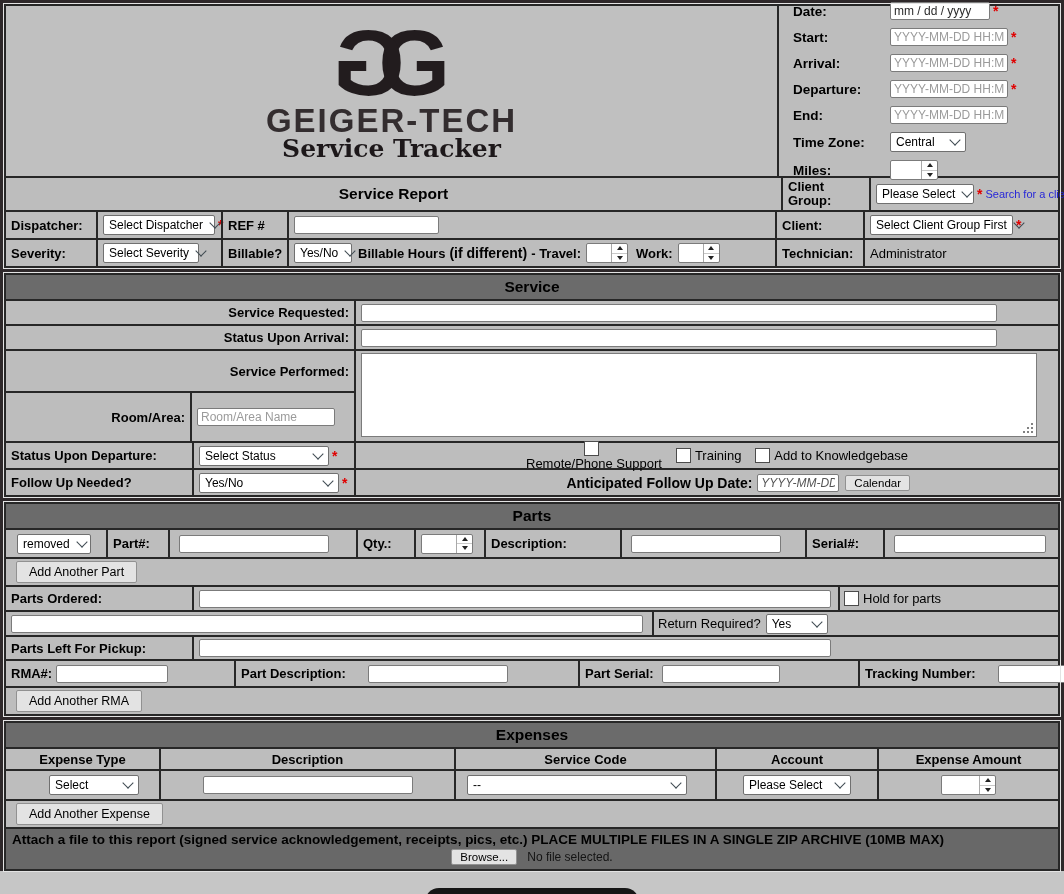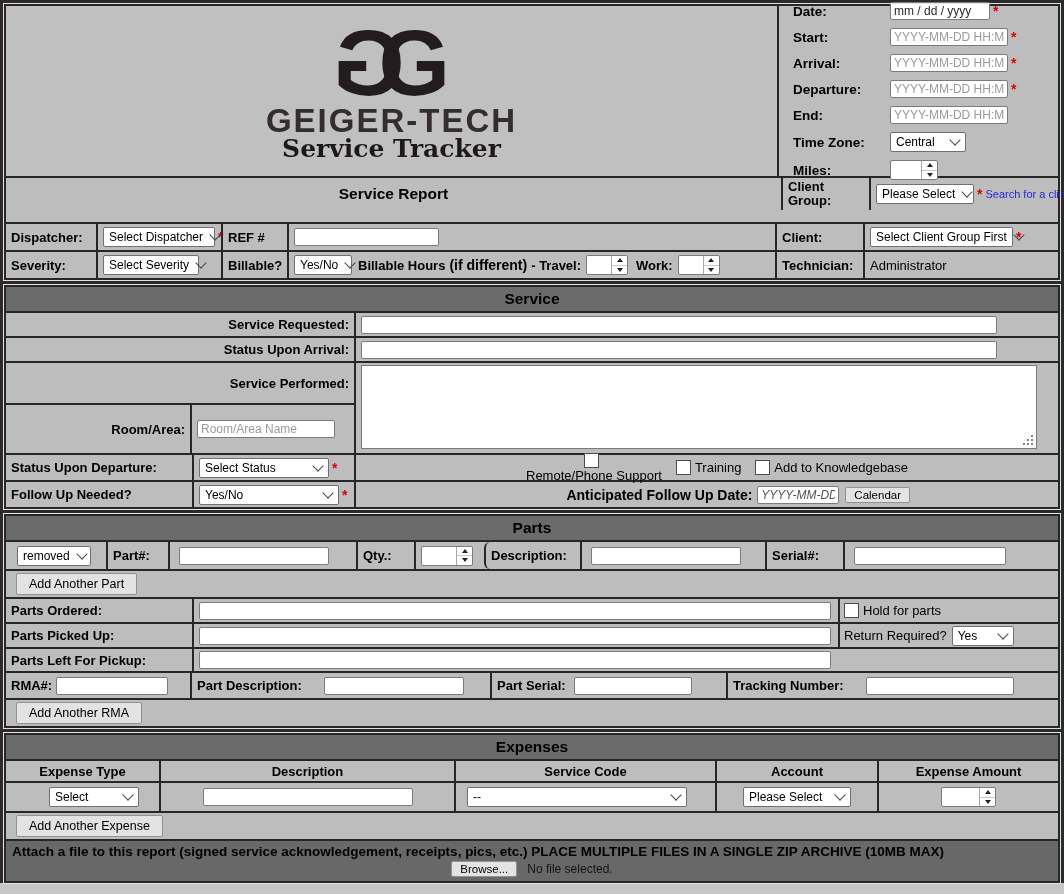--- a/index.html
+++ b/index.html
@@ -165,21 +165,21 @@
       <div class="c" style="flex:1;">
         <span class="sel" style="width:98px;">
             <span>Please Select</span>
             <span class="chev"></span>
           </span>
         <span class="ast">*</span>
         <a class="link" href="#">Search for a client</a>
       </div>
     </div>
 
-    <div class="r" style="height:26px;margin-top:12px;">
+    <div class="r" style="height:26px;">
       <div class="c" style="width:90px;">
           <span class="lbl">Dispatcher:</span>
         </div>
       <div class="c" style="width:125px;">
         <span class="sel" style="width:112px;align-items:center;">
             <span>Select Dispatcher</span>
             <span class="chev"></span>
           </span>
         <span class="ast">*</span>
       </div>
@@ -368,21 +368,21 @@
             <span class="sp-btns">
               <span class="sp-u">
                 <span class="tri-u"></span>
               </span>
               <span class="sp-d">
                 <span class="tri-d"></span>
               </span>
             </span>
           </span>
       </div>
-      <div class="c" style="width:96px;border-radius:6px;">
+      <div class="c" style="width:136px;">
           <span class="lbl">Description:</span>
         </div>
       <div class="c" style="width:185px;">
           <input class="tin" style="width: 150px; margin-left: 4px;">
         </div>
       <div class="c" style="width:78px;">
           <span class="lbl">Serial#:</span>
         </div>
       <div class="c" style="flex:1;">
           <input class="tin" style="width: 152px; margin-left: 4px;">
@@ -404,23 +404,20 @@
         </div>
       <div class="c" style="flex:1;padding-left:4px;">
         <span style="display:inline-flex;align-items:center;">
             <span class="cb"></span>
             <span class="txt">Hold for parts</span>
           </span>
       </div>
     </div>
 
     <div class="r" style="height:23px;">
-      <div class="c" style="width:186px;">
-          <span class="lbl">Parts Picked Up:</span>
-        </div>
       <div class="c" style="width:646px;">
           <input class="tin" style="width: 632px;">
         </div>
       <div class="c" style="flex:1;padding-left:4px;">
         <span class="txt">Return Required?</span>
         <span class="sel" style="width:62px;margin-left:5px;">
             <span>Yes</span>
             <span class="chev"></span>
           </span>
       </div>
@@ -428,21 +425,21 @@
 
     <div class="r" style="height:22px;">
       <div class="c" style="width:186px;">
           <span class="lbl">Parts Left For Pickup:</span>
         </div>
       <div class="c" style="flex:1;">
           <input class="tin" style="width: 632px;">
         </div>
     </div>
 
-    <div class="r" style="height:25px;">
+    <div class="r" style="height:25px;gap:44px;">
       <div class="c" style="width:184px;">
         <span class="lbl">RMA#:</span>
         <input class="tin" style="width: 112px; margin-left: 4px;">
       </div>
       <div class="c" style="width:300px;">
         <span class="lbl">Part Description:</span>
         <input class="tin" style="width: 140px; margin-left: 22px;">
       </div>
       <div class="c" style="width:236px;">
         <span class="lbl">Part Serial:</span>

